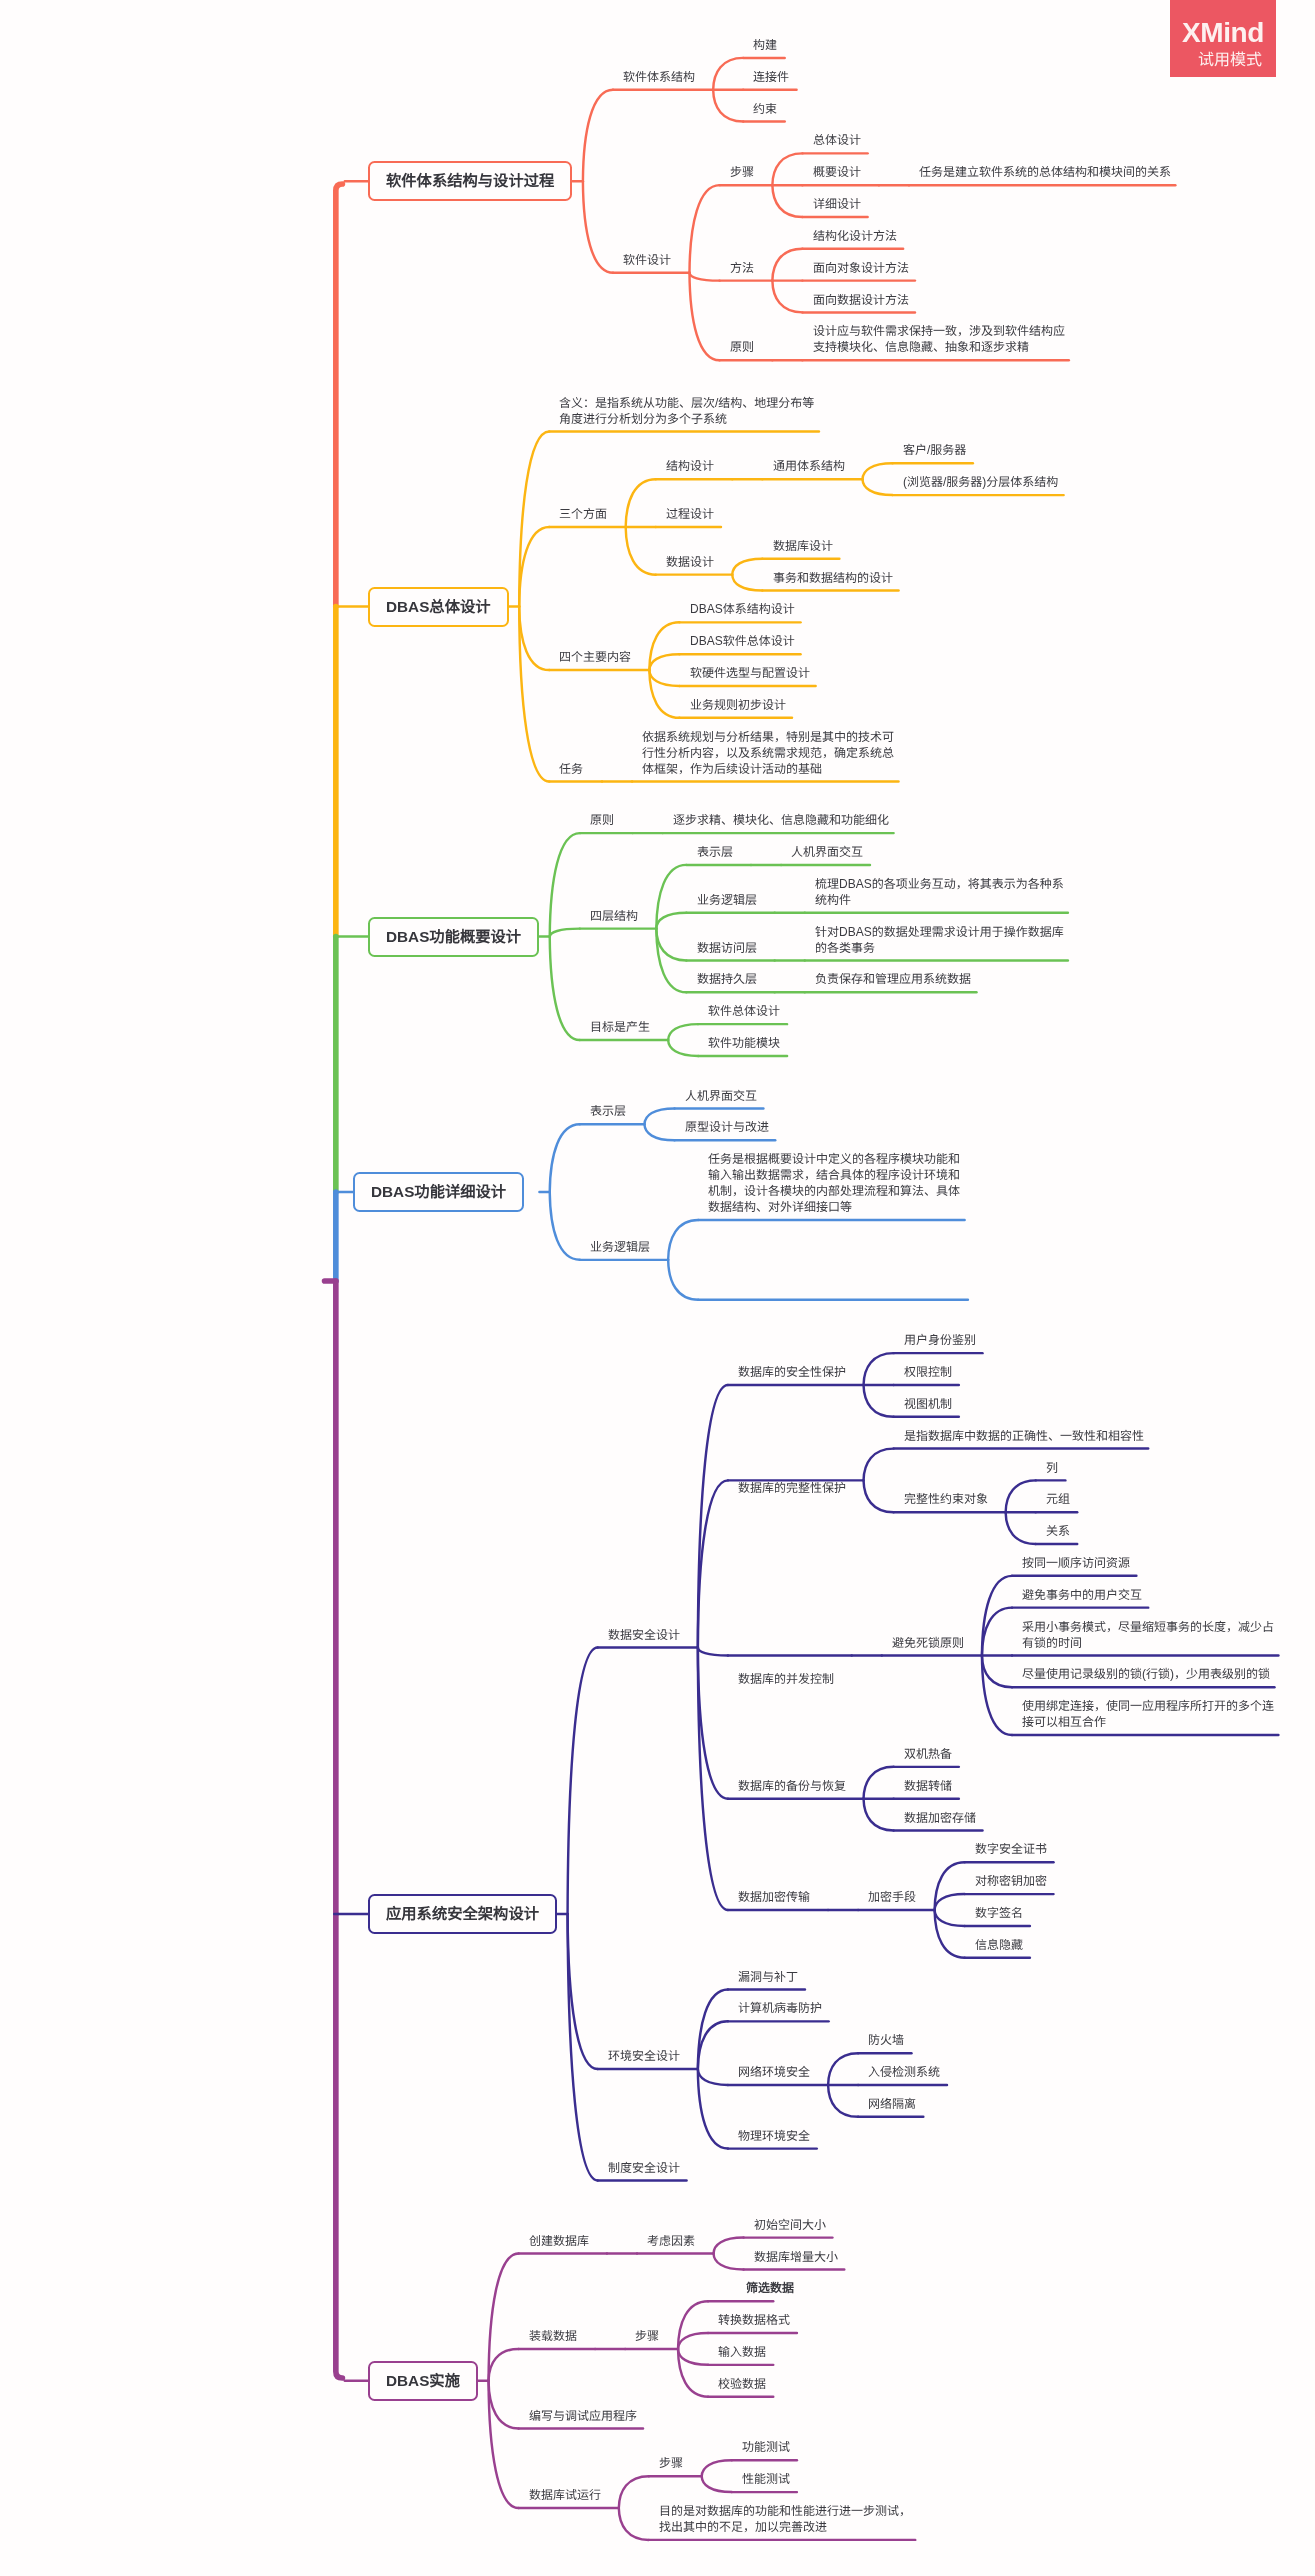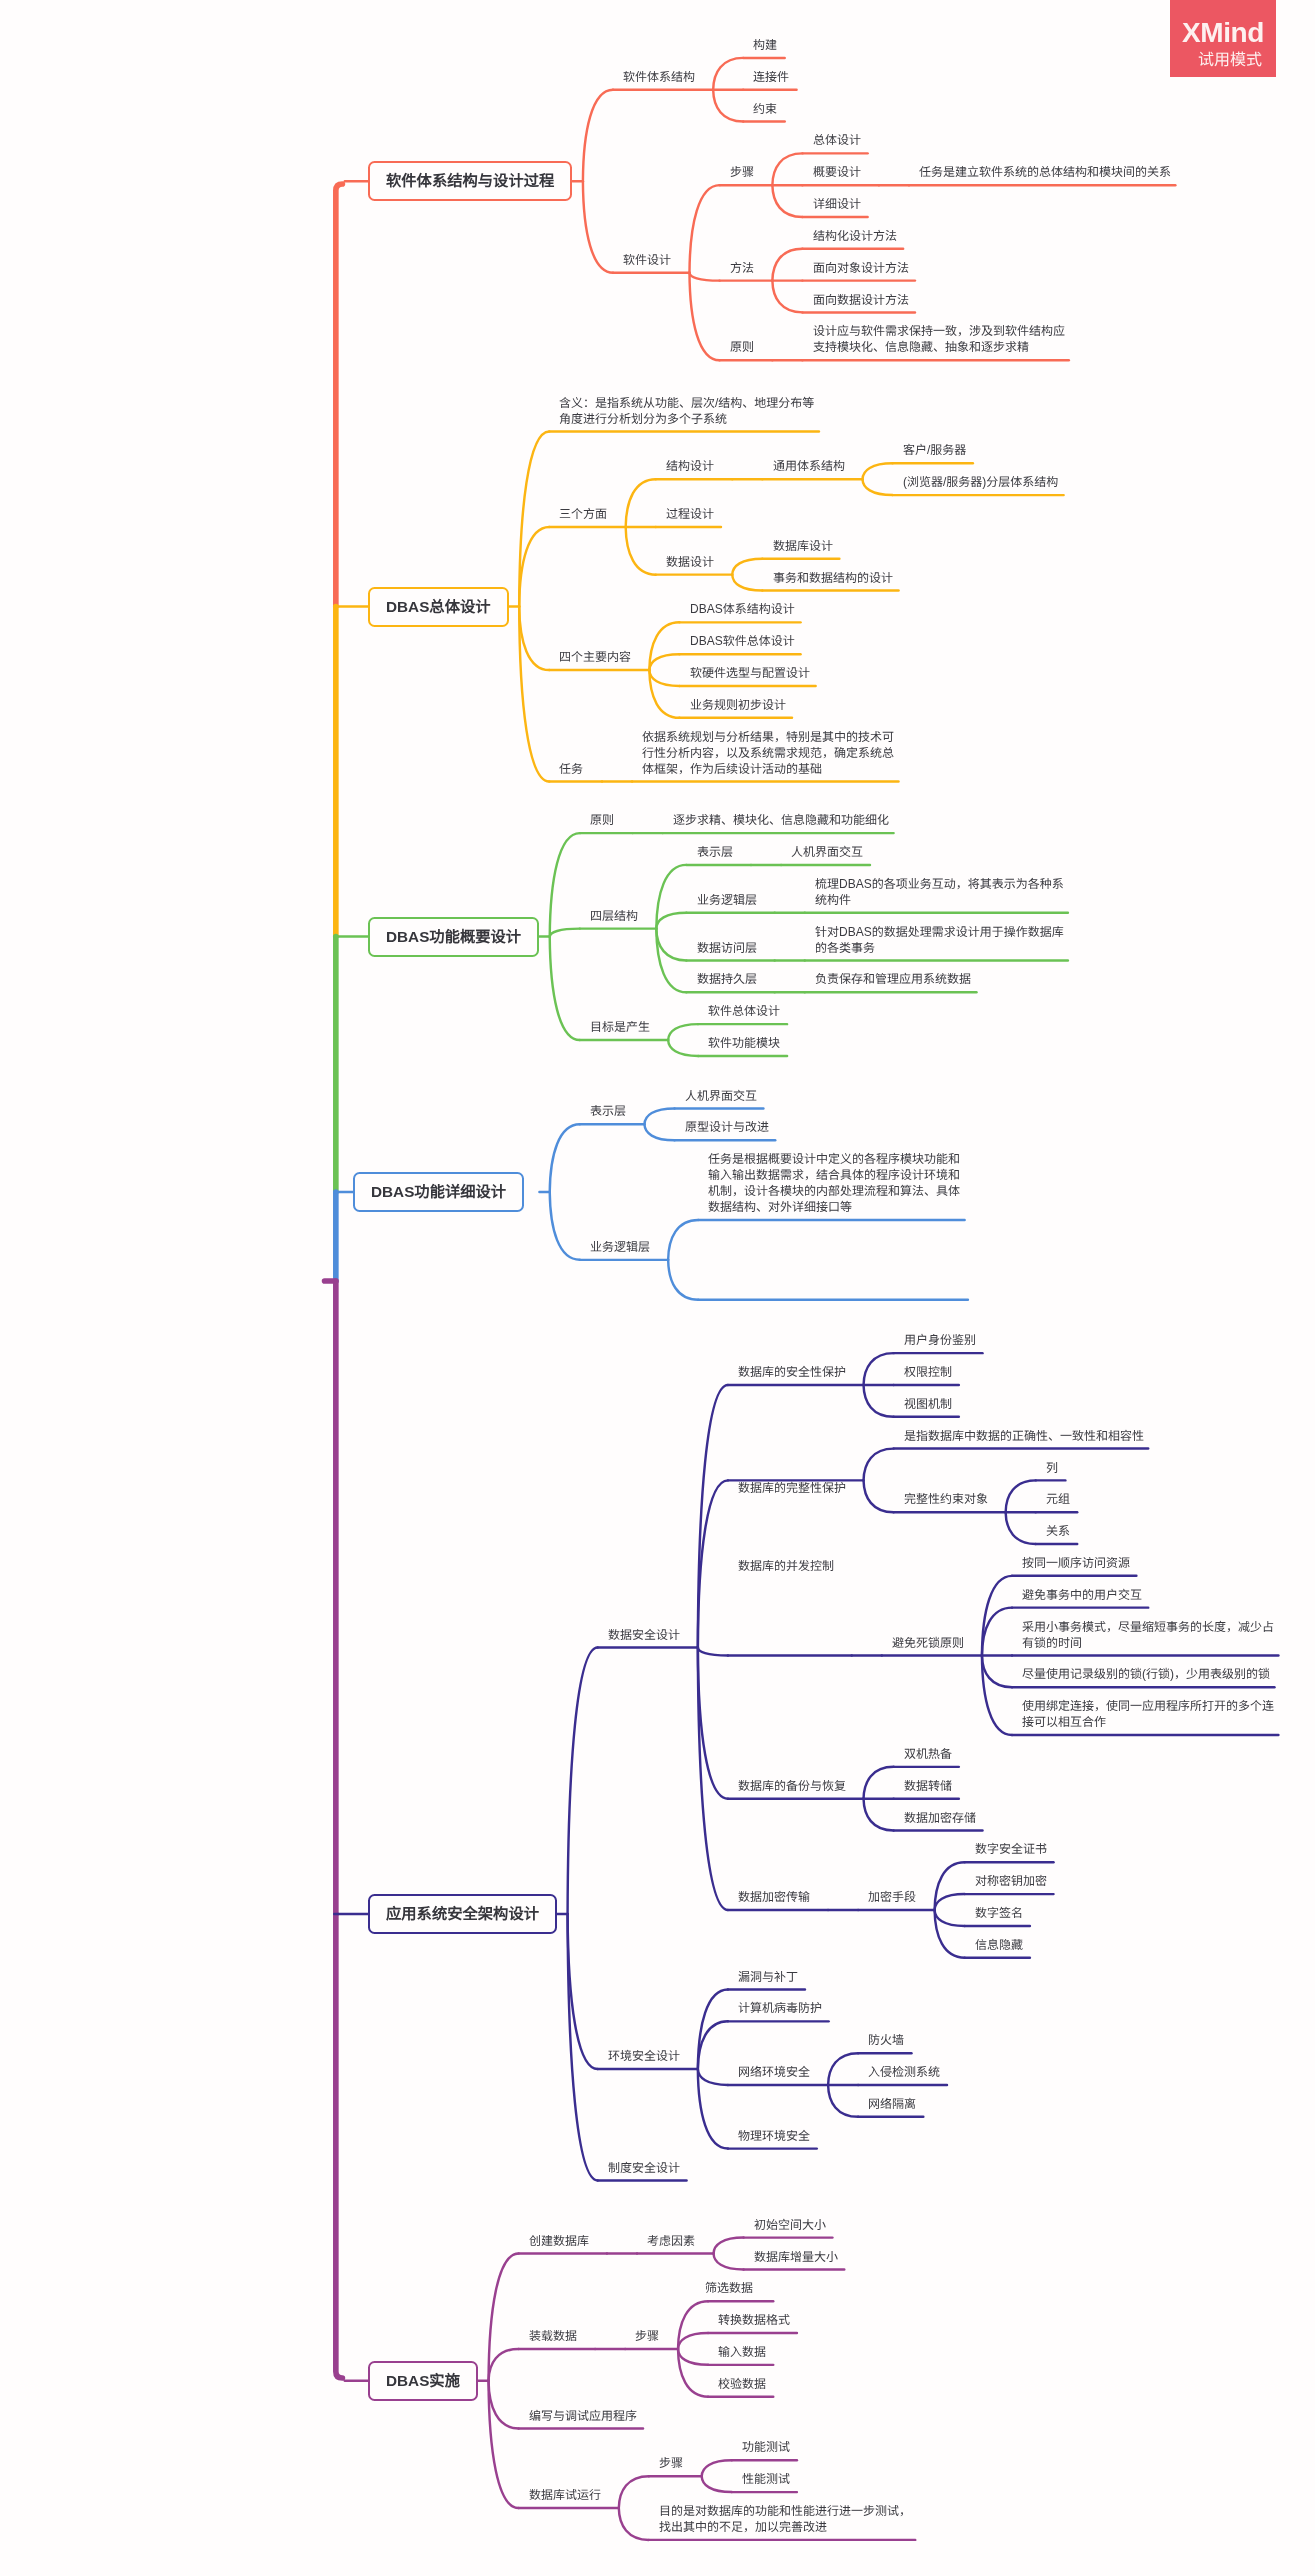--- a/index.html
+++ b/index.html
@@ -328,21 +328,21 @@
     <div class="node leaf" style="left: 738px; top: 1364px;">数据库的安全性保护</div>
     <div class="node leaf" style="left: 904px; top: 1332px;">用户身份鉴别</div>
     <div class="node leaf" style="left: 904px; top: 1364px;">权限控制</div>
     <div class="node leaf" style="left: 904px; top: 1396px;">视图机制</div>
     <div class="node leaf" style="left: 738px; top: 1460px; margin-top: 20px;">数据库的完整性保护</div>
     <div class="node leaf" style="left: 904px; top: 1428px;">是指数据库中数据的正确性、一致性和相容性</div>
     <div class="node leaf" style="left: 904px; top: 1491px;">完整性约束对象</div>
     <div class="node leaf" style="left: 1046px; top: 1460px;">列</div>
     <div class="node leaf" style="left: 1046px; top: 1491px;">元组</div>
     <div class="node leaf" style="left: 1046px; top: 1523px;">关系</div>
-    <div class="node leaf" style="left: 738px; top: 1558px;">数据库的并发控制</div>
+    <div class="node leaf" style="left: 738px; top: 1671px;">数据库的并发控制</div>
     <div class="node leaf" style="left: 892px; top: 1635px;">避免死锁原则</div>
     <div class="node leaf" style="left: 1022px; top: 1555px;">按同一顺序访问资源</div>
     <div class="node leaf" style="left: 1022px; top: 1587px;">避免事务中的用户交互</div>
     <div class="node leaf" style="left: 1022px; top: 1619px;">采用小事务模式，尽量缩短事务的长度，减少占
 有锁的时间</div>
     <div class="node leaf" style="left: 1022px; top: 1666px;">尽量使用记录级别的锁(行锁)，少用表级别的锁</div>
     <div class="node leaf" style="left: 1022px; top: 1698px;">使用绑定连接，使同一应用程序所打开的多个连
 接可以相互合作</div>
     <div class="node leaf" style="left: 738px; top: 1778px;">数据库的备份与恢复</div>
     <div class="node leaf" style="left: 904px; top: 1746px;">双机热备</div>
@@ -363,21 +363,21 @@
     <div class="node leaf" style="left: 868px; top: 2096px;">网络隔离</div>
     <div class="node leaf" style="left: 738px; top: 2128px;">物理环境安全</div>
     <div class="node leaf" style="left: 608px; top: 2160px;">制度安全设计</div>
     <div class="node lvl1" style="left: 368px; top: 2361px; border-color: rgb(153, 64, 143);">DBAS实施</div>
     <div class="node leaf" style="left: 529px; top: 2233px;">创建数据库</div>
     <div class="node leaf" style="left: 647px; top: 2233px;">考虑因素</div>
     <div class="node leaf" style="left: 754px; top: 2217px;">初始空间大小</div>
     <div class="node leaf" style="left: 754px; top: 2249px;">数据库增量大小</div>
     <div class="node leaf" style="left: 529px; top: 2328px;">装载数据</div>
     <div class="node leaf" style="left: 635px; top: 2328px;">步骤</div>
-    <div class="node leaf" style="left: 705px; top: 2280px;">筛选数据</div>
+    <div class="node leaf" style="left: 746px; top: 2280px; font-weight: bold;">筛选数据</div>
     <div class="node leaf" style="left: 718px; top: 2312px;">转换数据格式</div>
     <div class="node leaf" style="left: 718px; top: 2344px;">输入数据</div>
     <div class="node leaf" style="left: 718px; top: 2376px;">校验数据</div>
     <div class="node leaf" style="left: 529px; top: 2408px;">编写与调试应用程序</div>
     <div class="node leaf" style="left: 529px; top: 2487px;">数据库试运行</div>
     <div class="node leaf" style="left: 659px; top: 2455px;">步骤</div>
     <div class="node leaf" style="left: 742px; top: 2439px;">功能测试</div>
     <div class="node leaf" style="left: 742px; top: 2471px;">性能测试</div>
     <div class="node leaf" style="left: 659px; top: 2503px;">目的是对数据库的功能和性能进行进一步测试，
 找出其中的不足，加以完善改进</div>

